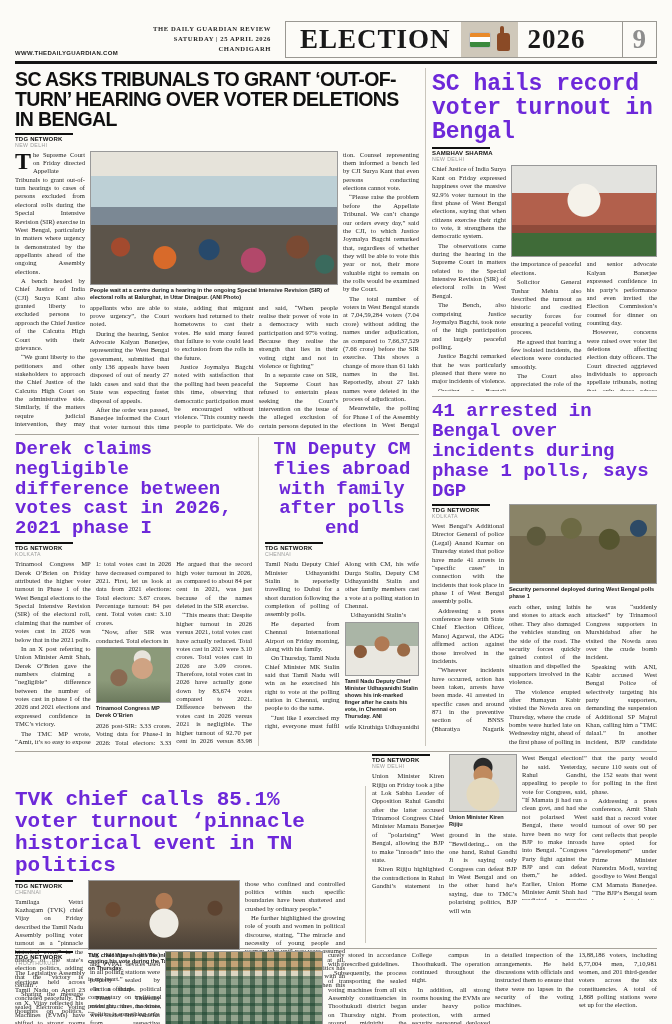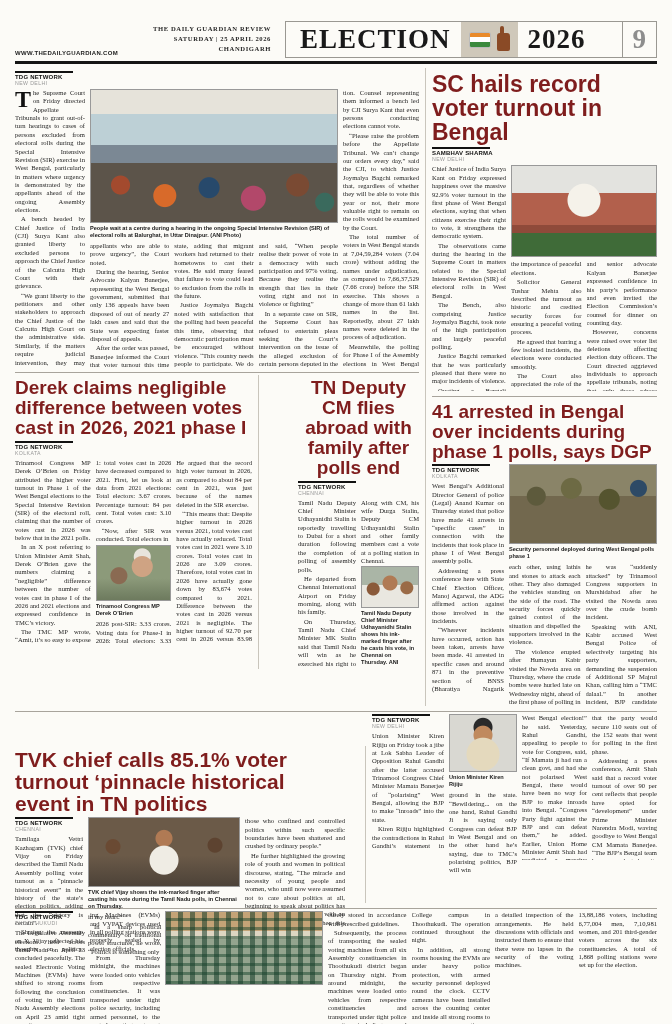--- a/index.html
+++ b/index.html
@@ -35,21 +35,21 @@
   .body-col{font-size:6.6px;line-height:1.27;text-align:justify;overflow:hidden;color:#242424;}
   .body-col p{margin:0;}
   .body-col p + p{text-indent:6px;margin-top:1px;}
   .cols{display:flex;gap:5px;}
   .caption{font-family:"Liberation Sans",sans-serif;font-size:5.6px;font-weight:bold;
            line-height:1.25;color:#1a1a1a;margin:2px 0 3px 0;}
   .photo{width:100%;border:0.5px solid #999;box-sizing:border-box;}
   .dropcap{float:left;font-size:24px;line-height:19px;font-weight:bold;padding:1px 2px 0 0;color:#111;}
   .hl-sans{font-family:"Liberation Sans",sans-serif;font-weight:bold;color:#101010;
            letter-spacing:-0.6px;line-height:1.02;}
-  .hl-serif{font-family:Liberation Sans, sans-serif;font-weight:bold;color:#7f1d1d;line-height:1.05;}
+  .hl-serif{font-family:Liberation Mono, monospace;font-weight:bold;color:#6d28d9;line-height:1.05;}
   .sec{border-top:1px solid #a8a49c;}
   
   .top-zone{display:flex;margin-top:4px;}
   .left-zone{width:404px;padding-right:6px;border-right:1px solid #c9c5bc;}
   .right-zone{flex:1;padding-left:6px;}
   
   .main-hl{font-size:19.5px;margin:2px 0 2px 0;}
   .main-body{height:278px;margin-top:1px;}
   .m-col1{width:70px;flex:none;}
   .m-mid{width:248px;flex:none;display:flex;flex-direction:column;}
@@ -66,21 +66,21 @@
   
   .sch-hl{font-size:23px;margin:4px 0 2px 0;}
   .sch-body{height:226px;}
   .sch-col1{width:74px;flex:none;}
   .sch-right{flex:1;display:flex;flex-direction:column;}
   .ph-court{height:92px;background:
      radial-gradient(circle at 50% 38%, #f5f2ea 0 16px, transparent 17px),
      linear-gradient(180deg,#e3e3df 0 30%, #b2604c 30% 66%, #8f4a3a 66% 74%, #3f6b38 74% 100%);}
   .sch-cols{flex:1;display:flex;gap:5px;overflow:hidden;margin-top:3px;}
   
-  .dt-row{display:flex;margin-top:5px;padding-top:2px;gap:33px;}
+  .dt-row{display:flex;margin-top:5px;padding-top:2px;}
   .derek-block{width:237px;padding-right:6px;border-right:1px solid #c9c5bc;}
   .tn-block{flex:1;padding-left:6px;}
   .derek-hl{font-size:19px;margin:3px 0 2px 0;}
   .derek-body{height:186px;}
   .ph-derek{height:56px;background:
      radial-gradient(circle at 62% 38%, #cfa383 0 10px, transparent 11px),
      radial-gradient(circle at 62% 20%, #e8e4dc 0 8px, transparent 9px),
      radial-gradient(circle at 30% 55%, #8a6a52 0 8px, transparent 9px),
      linear-gradient(180deg,#8c9a7a 0 60%, #6d7a5e 100%);}
   .tn-hl{font-size:19px;margin:3px 0 2px 0;text-align:center;}
@@ -167,20 +167,21 @@
       </div>
     </div>
     <div class="thick-rule"></div>
   </header>
 
   <div class="top-zone">
 
     <div class="left-zone">
 
       <article>
+        <h1 class="hl-sans main-hl">SC ASKS TRIBUNALS TO GRANT ‘OUT-OF-TURN’ HEARING OVER VOTER DELETIONS IN BENGAL</h1>
         <div class="byline">
           <div class="rule"></div>
           <div class="who">TDG NETWORK</div>
           <div class="where">NEW DELHI</div>
         </div>
         <div class="cols main-body">
           <div class="body-col m-col1">
             <span class="dropcap">T</span>
             <div>
                 <p>he Supreme Court on Friday directed Appellate Tribunals to grant out-of-turn hearings to cases of persons excluded from electoral rolls during the Special Intensive Revision (SIR) exercise in West Bengal, particularly in matters where urgency is demonstrated by the appellants ahead of the ongoing Assembly elections.</p>

